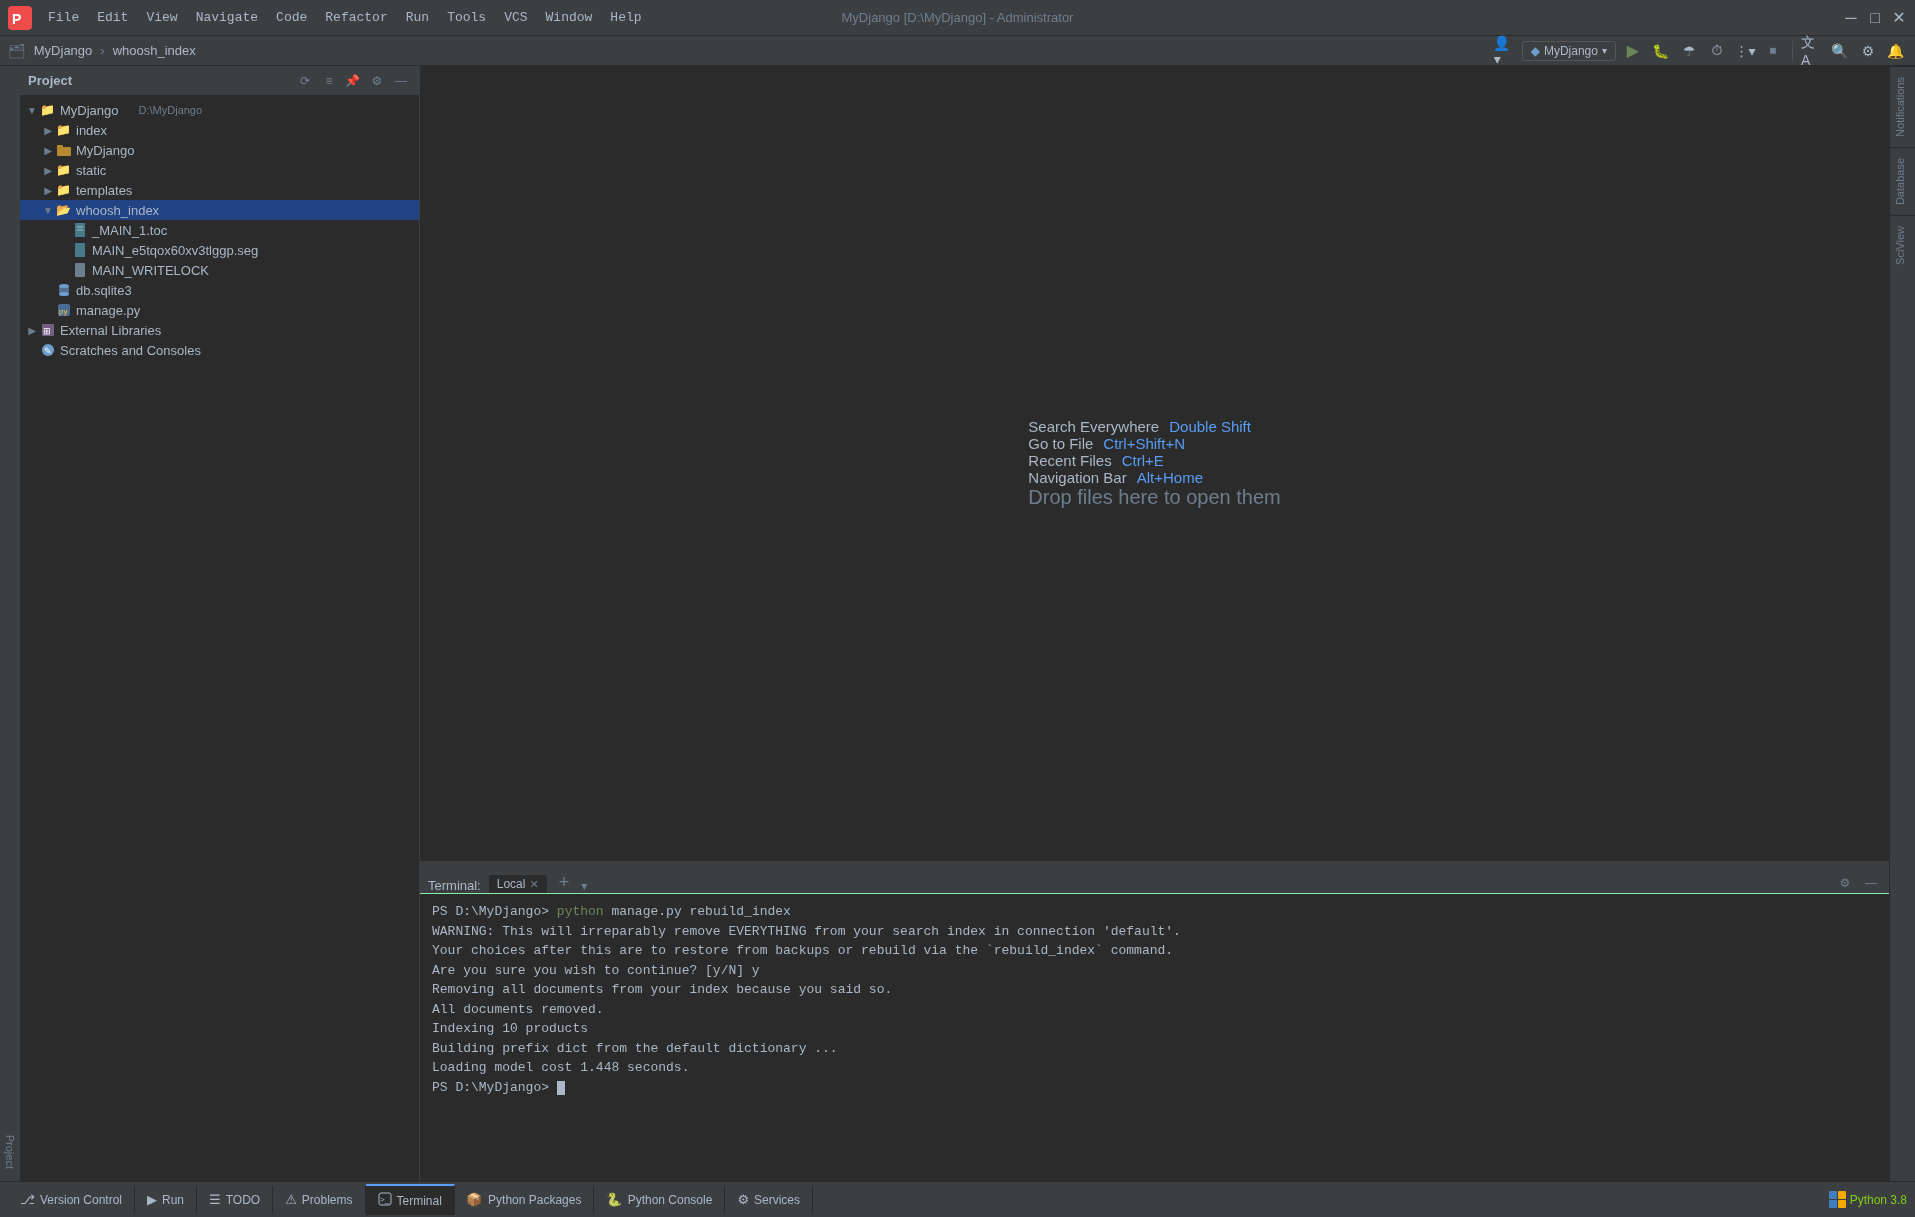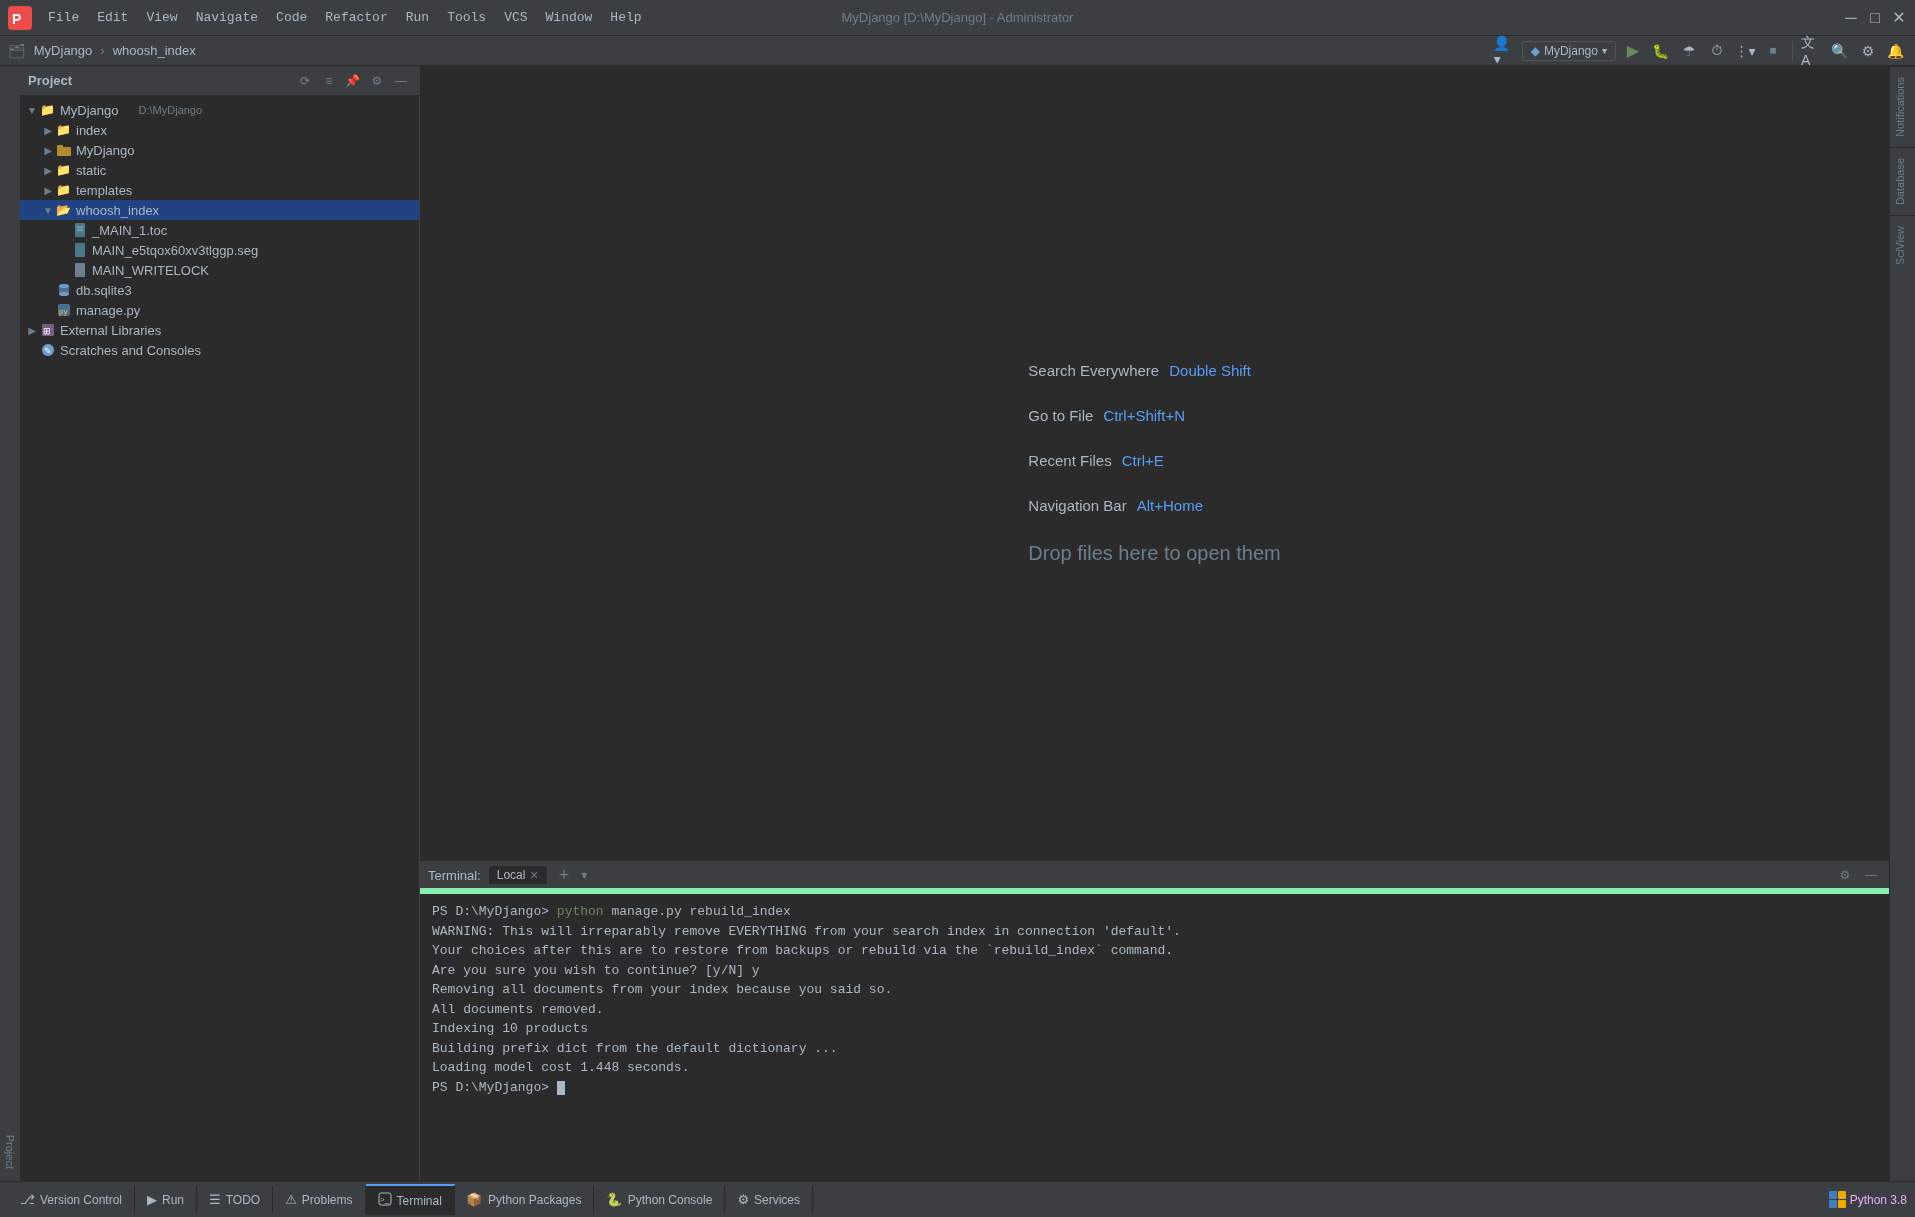--- a/index.html
+++ b/index.html
@@ -203,21 +203,20 @@
     #editor-content {
       flex: 1;
       display: flex;
       align-items: center;
       justify-content: center;
       flex-direction: column;
     }
     #welcome-content {
       display: flex;
       flex-direction: column;
-      gap: 28px;
       padding: 40px;
     }
     .shortcut-line {
       display: flex;
       align-items: center;
       gap: 10px;
       font-size: 15px;
     }
     .shortcut-label { color: #a9b7c6; }
     .shortcut-key {
@@ -235,23 +234,23 @@
       height: 320px;
       background: #2b2b2b;
       border-top: 1px solid #3c3f41;
       display: flex;
       flex-direction: column;
     }
     #terminal-header {
       height: 32px;
       background: #3c3f41;
       display: flex;
-      align-items: center;
+      align-items: flex-end;
       padding: 0 8px;
-      border-bottom: 6px solid #86efac;
+      border-bottom: 1px solid #86efac;
       gap: 8px;
     }
     #terminal-label {
       color: #a9b7c6;
       font-size: 13px;
     }
     .terminal-tab {
       display: flex;
       align-items: center;
       background: #2b2b2b;
@@ -336,21 +335,21 @@
       margin-left: auto;
       display: flex;
       align-items: center;
       gap: 8px;
     }
     #python-version {
       display: flex;
       align-items: center;
       gap: 4px;
       font-size: 12px;
-      color: #f0abfc;
+      color: #84cc16;
     }
     .python-logo {
       display: inline-flex;
       gap: 2px;
     }
     .py-sq1 { width: 8px; height: 8px; background: #3e7ec1; border-radius: 1px; }
     .py-sq2 { width: 8px; height: 8px; background: #f5a800; border-radius: 1px; }
     .py-sq3 { width: 8px; height: 8px; background: #3e7ec1; border-radius: 1px; }
     .py-sq4 { width: 8px; height: 8px; background: #f5a800; border-radius: 1px; }
 

